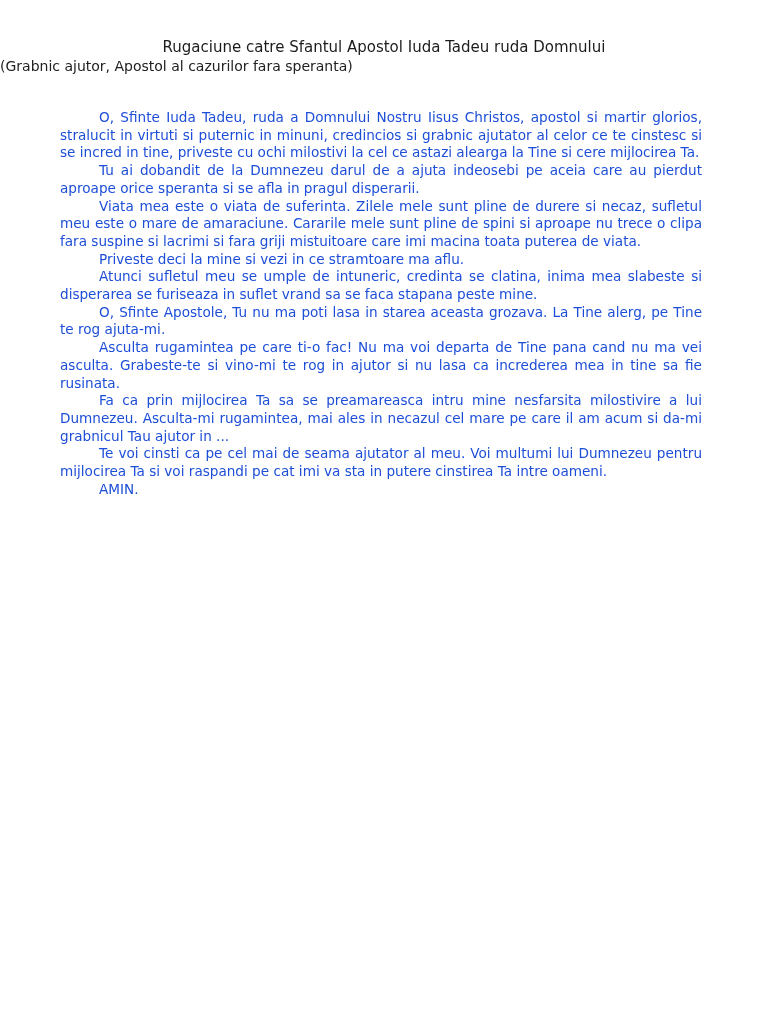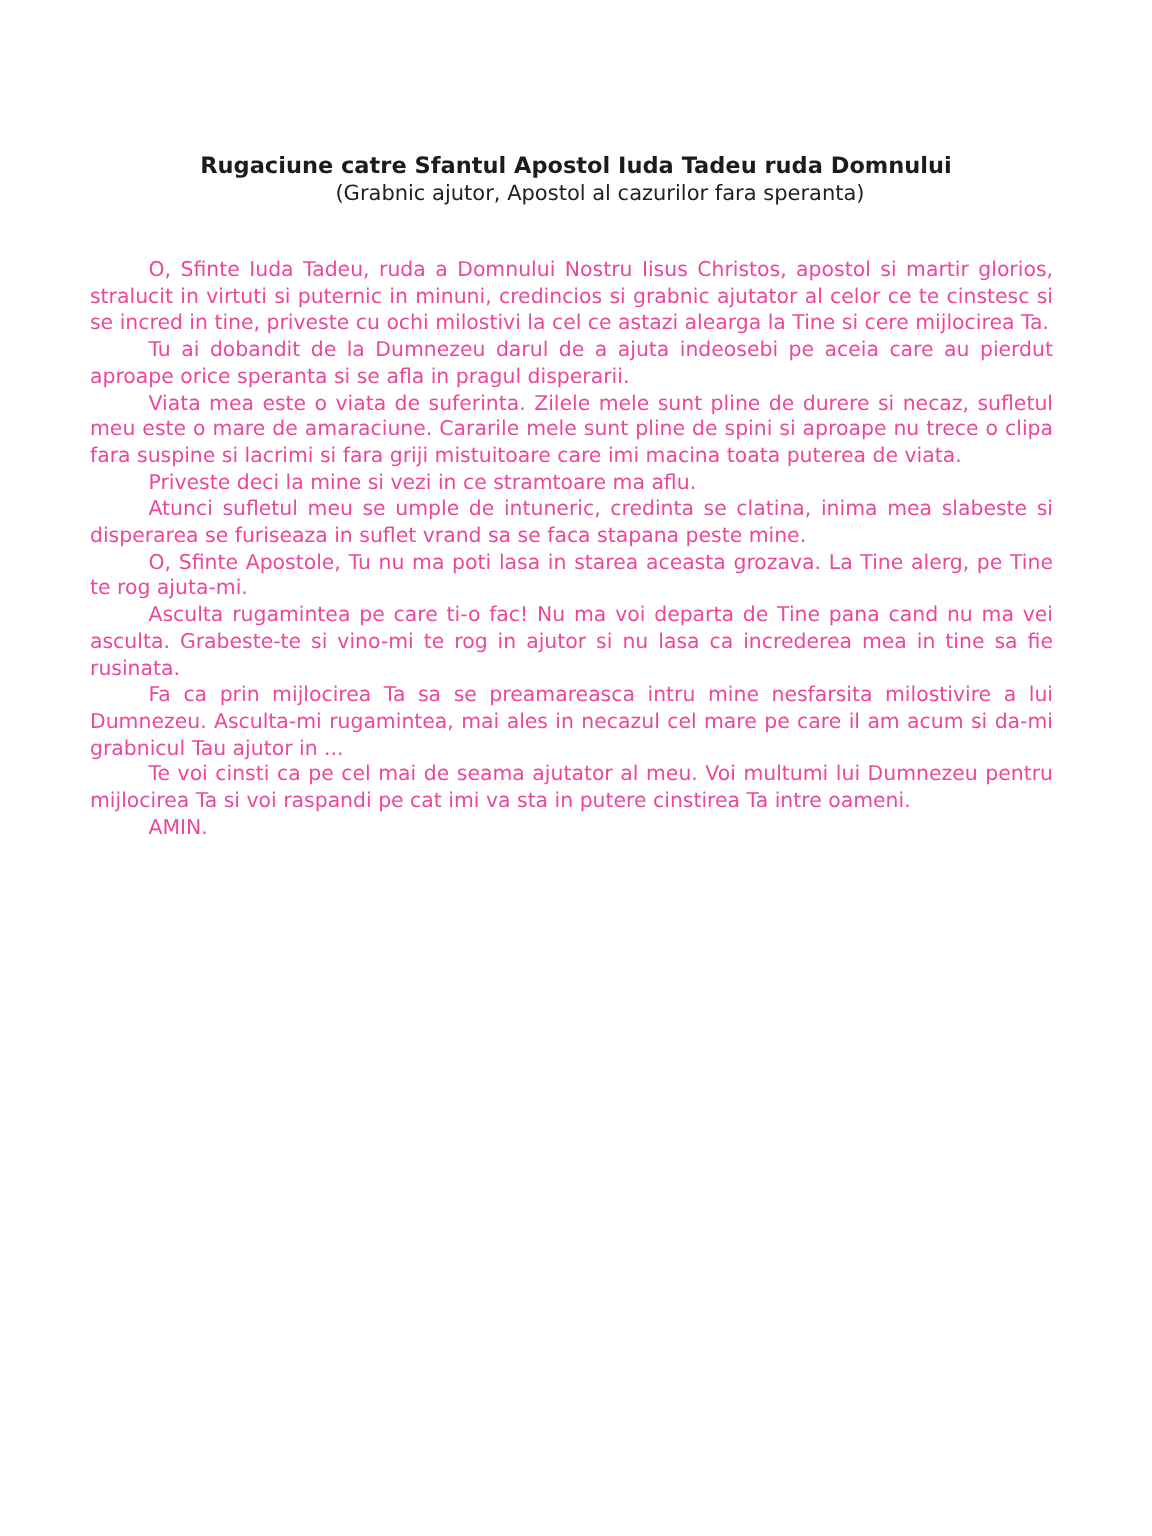--- a/index.html
+++ b/index.html
@@ -17,41 +17,39 @@
   }
   .page {
     width: 768px;
     height: 1024px;
     background: #ffffff;
     font-family: "DejaVu Sans", sans-serif;
     color: #212121;
   }
   .doc-title {
     margin: 0;
-    padding-top: 101px;
+    padding-top: 38px;
     font-size: 15px;
     line-height: 19px;
-    font-weight: bold;
+    font-weight: normal;
     text-align: center;
     color: #1c1c1c;
   }
   .doc-subtitle {
     font-size: 14px;
     line-height: 18px;
-    text-align: center;
     font-weight: normal;
     color: #212121;
-    padding-left: 32px;
   }
   .doc-body {
     margin: 34px 66px 0 60px; 
     font-size: 13.6px;
     line-height: 17.7px;
     text-align: justify;
-    color: #ec4899;
+    color: #1d4ed8;
   }
   .doc-body p {
     margin: 0;
     padding: 0;
     text-indent: 39px; 
   }
 </style>
 </head>
 <body>
 

